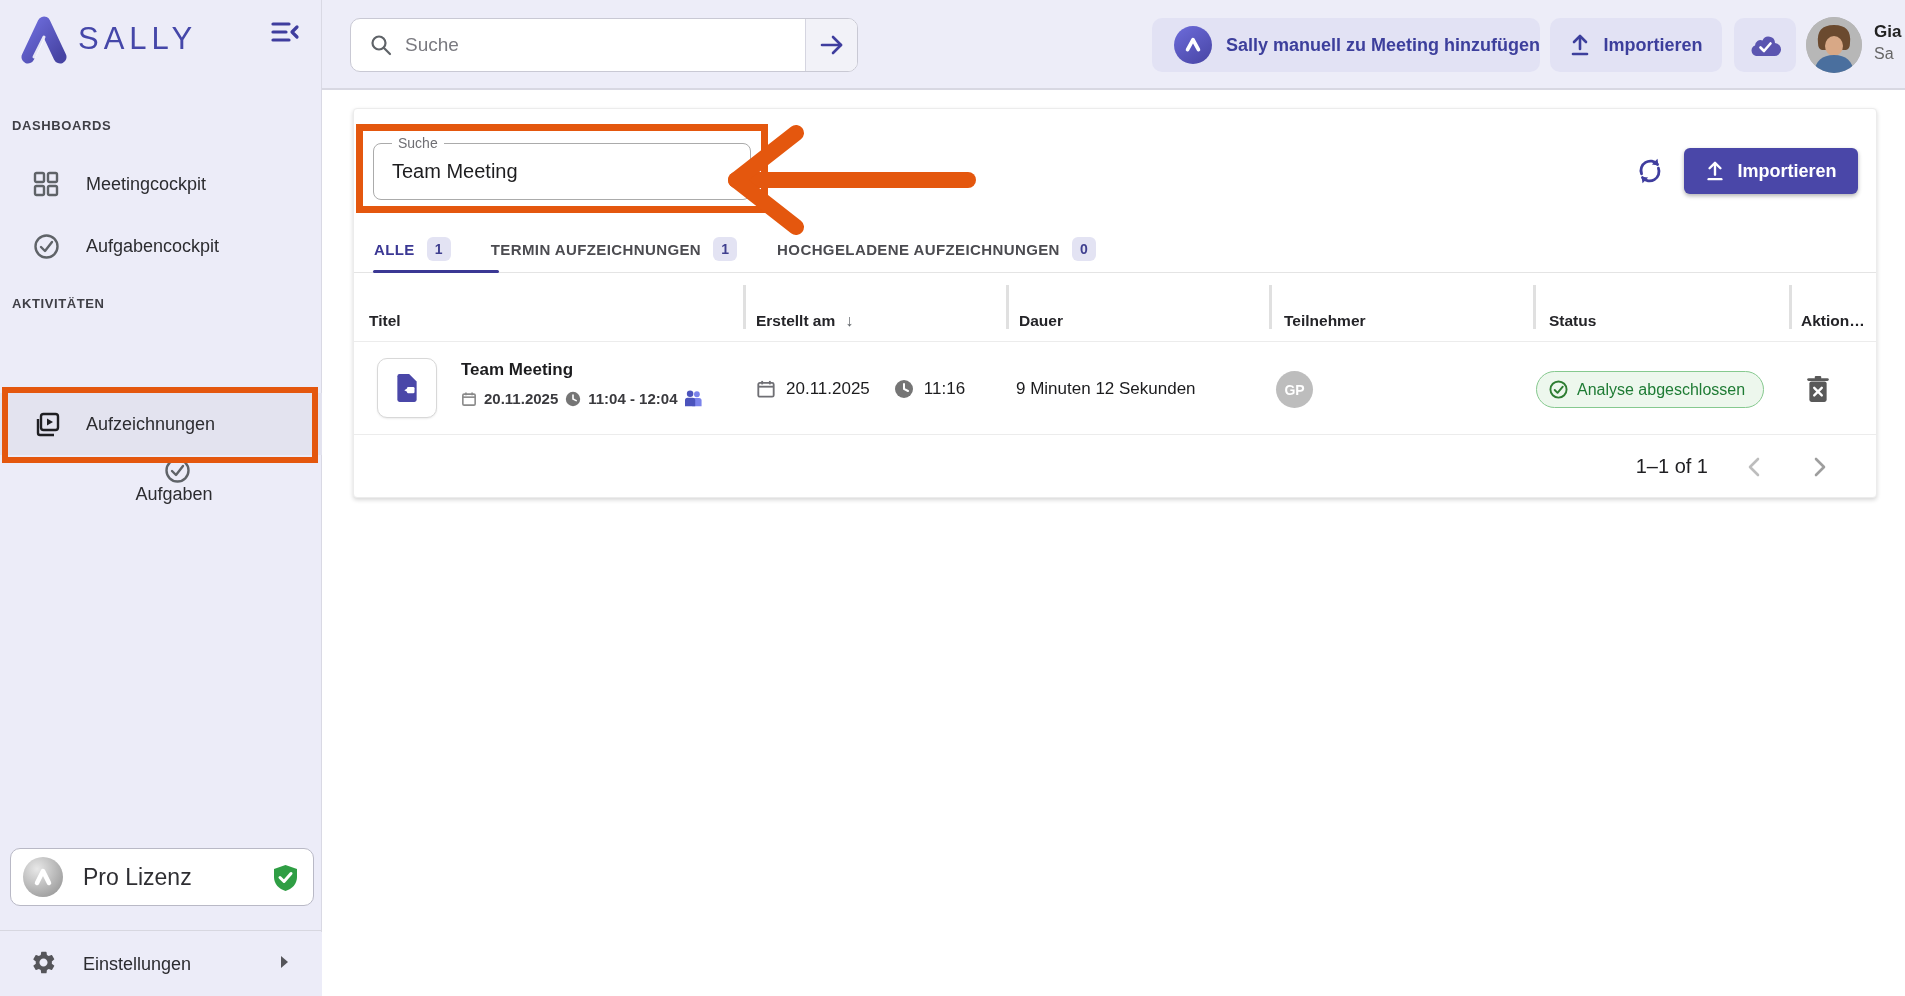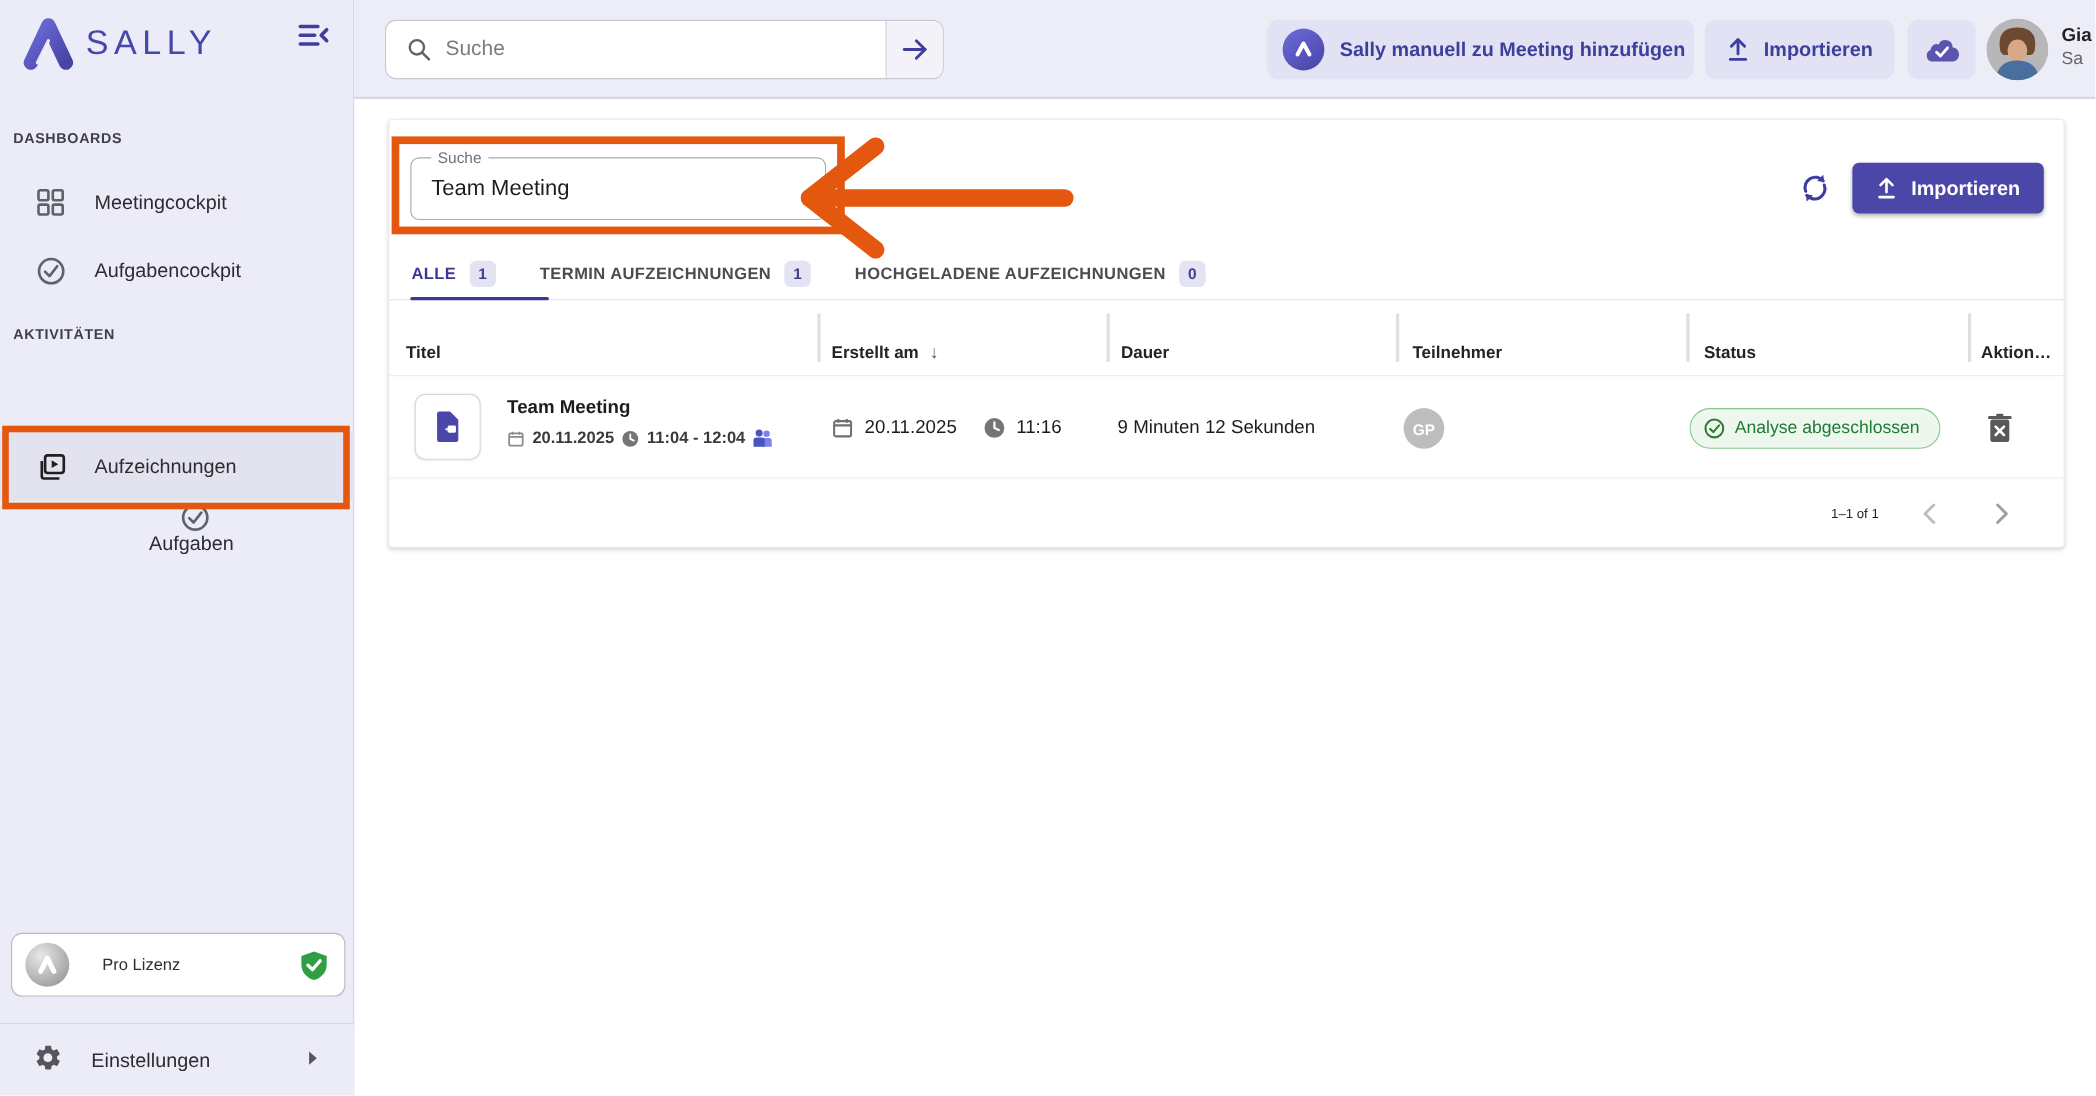--- a/index.html
+++ b/index.html
@@ -25,21 +25,21 @@
   .nav-item.active { background:#e3e3ef; }
   .nav-item.active .ico { color:#1f1f23; }
   .annot-box-sidebar { position:absolute; left:2px; top:387px; width:316px; height:76px;
     border:6px solid #e4570e; pointer-events:none; z-index:5; }
   .license-card { position:absolute; left:10px; top:848px; width:304px; height:58px;
     background:#fff; border:1px solid #b9b9c6; border-radius:10px; display:flex;
     align-items:center; cursor:pointer; }
   .silver-circle { width:40px; height:40px; border-radius:50%; margin-left:12px;
     background:radial-gradient(circle at 35% 30%, #e8e8e8, #a7a7a7 70%, #8d8d8d);
     display:flex; align-items:center; justify-content:center; }
-  .license-lbl { margin-left:30px; font-size:15px; color:#2e2e32; }
+  .license-lbl { margin-left:20px; font-size:23px; color:#2e2e32; }
   .license-shield { position:absolute; right:14px; top:15px; }
   .sidebar-divider { position:absolute; left:0; top:930px; width:322px; height:1px; background:#d7d7e0; }
   .settings-row { position:absolute; left:0; top:932px; width:322px; height:64px;
     display:flex; align-items:center; cursor:pointer; background:#ececf8; }
   .settings-row .gear { margin-left:30px; color:#55555a; }
   .settings-row .lbl { margin-left:26px; font-size:18px; color:#2c2c30; }
   .settings-row .caret { position:absolute; right:32px; color:#55555a; }
 
   
   .topbar { position:absolute; left:322px; top:0; width:1583px; height:90px;
@@ -49,21 +49,21 @@
   .search-input-zone { flex:1; display:flex; align-items:center; }
   .search-input-zone svg { margin-left:18px; color:#5f6368; }
   .search-input { border:none; outline:none; background:transparent; font-size:19px;
     color:#333; margin-left:12px; width:360px; font-family:"Liberation Sans",sans-serif; }
   .search-input::placeholder { color:#7a7a80; opacity:1; }
   .search-go { width:52px; background:#f2f2f8; border-left:1px solid #d5d5e0;
     display:flex; align-items:center; justify-content:center; cursor:pointer; color:#3f3d9e; }
   .top-btn { position:absolute; top:18px; height:54px; background:#e2e2f4; border-radius:10px;
     display:flex; align-items:center; cursor:pointer; }
   .top-btn .txt { font-size:18px; font-weight:700; color:#3d3f9c; }
-  .btn-sally { left:830px; width:388px; }
+  .btn-sally { left:830px; width:388px;justify-content:flex-end; }
   .btn-sally .sally-circle { width:38px; height:38px; border-radius:50%; margin:0 14px 0 14px;
     background:linear-gradient(145deg,#6d6cdb,#4744a3); display:flex; align-items:center; justify-content:center; }
   .btn-import-top { left:1228px; width:172px; justify-content:center; gap:12px; color:#3d3f9c; }
   .btn-cloud { left:1412px; width:62px; justify-content:center; color:#5b55b0; }
   .avatar-btn { position:absolute; left:1484px; top:17px; width:56px; height:56px;
     border-radius:50%; overflow:hidden; cursor:pointer; background:#b3b3b3; }
   .user-block { position:absolute; left:1552px; top:22px; width:60px; }
   .user-name { font-size:17px; font-weight:700; color:#222; white-space:nowrap; }
   .user-sub { font-size:16px; color:#666; white-space:nowrap; margin-top:3px; }
 
@@ -124,21 +124,21 @@
     background:#bdbdbd; color:#fff; font-size:14px; font-weight:700; display:flex;
     align-items:center; justify-content:center; }
   .status-badge { position:absolute; left:1182px; top:29px; height:37px; padding:0 18px 0 12px;
     border:1px solid #86c98f; background:#edf7ed; border-radius:19px; display:flex;
     align-items:center; gap:9px; font-size:16px; color:#1e7b34; }
   .trash-btn { position:absolute; left:1448px; top:31px; width:32px; height:32px; cursor:pointer;
     display:flex; align-items:center; justify-content:center; color:#555; }
 
   .pagination { position:absolute; left:0; top:326px; width:100%; height:63px;
     display:flex; align-items:center; justify-content:flex-end; padding-right:36px; gap:26px; }
-  .page-range { font-size:12px; color:#1f1f22; }
+  .page-range { font-size:20px; color:#1f1f22; }
   .page-btn { width:40px; height:40px; display:flex; align-items:center; justify-content:center;
     color:#9e9e9e; cursor:pointer; }
 </style>
 </head>
 <body>
 
 <div class="app">
 
   <aside class="sidebar">
     <div class="logo-row">

